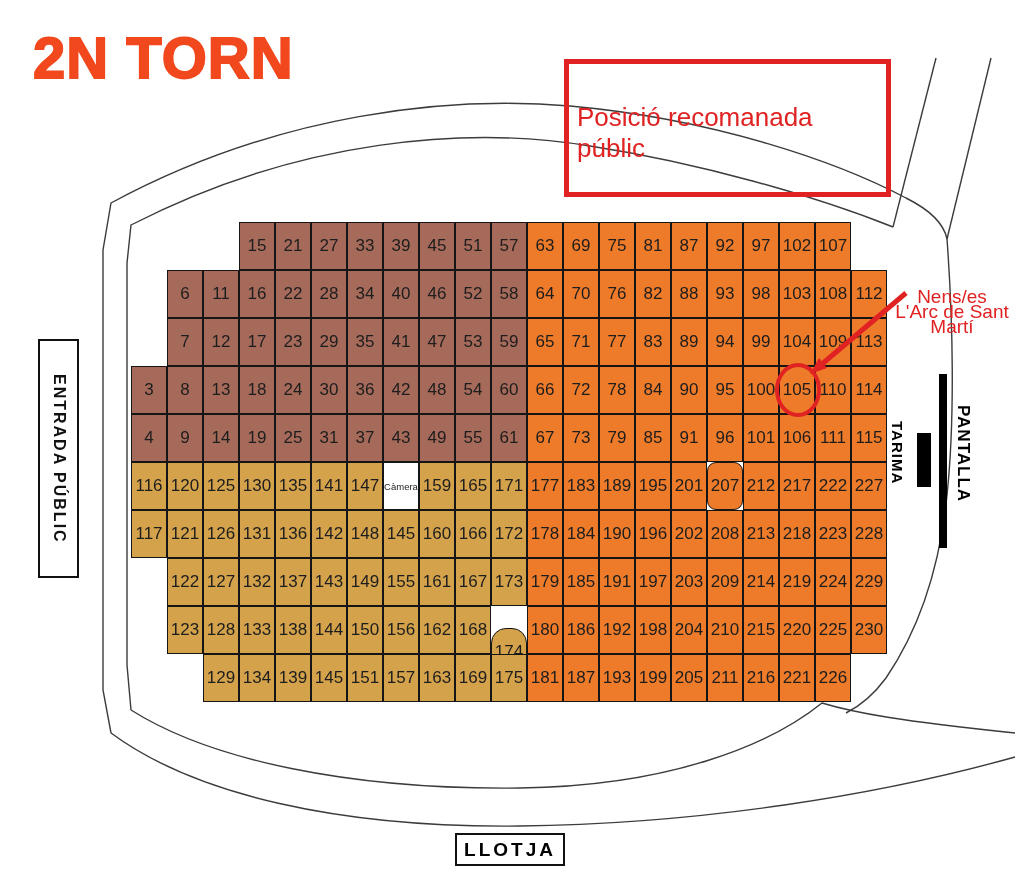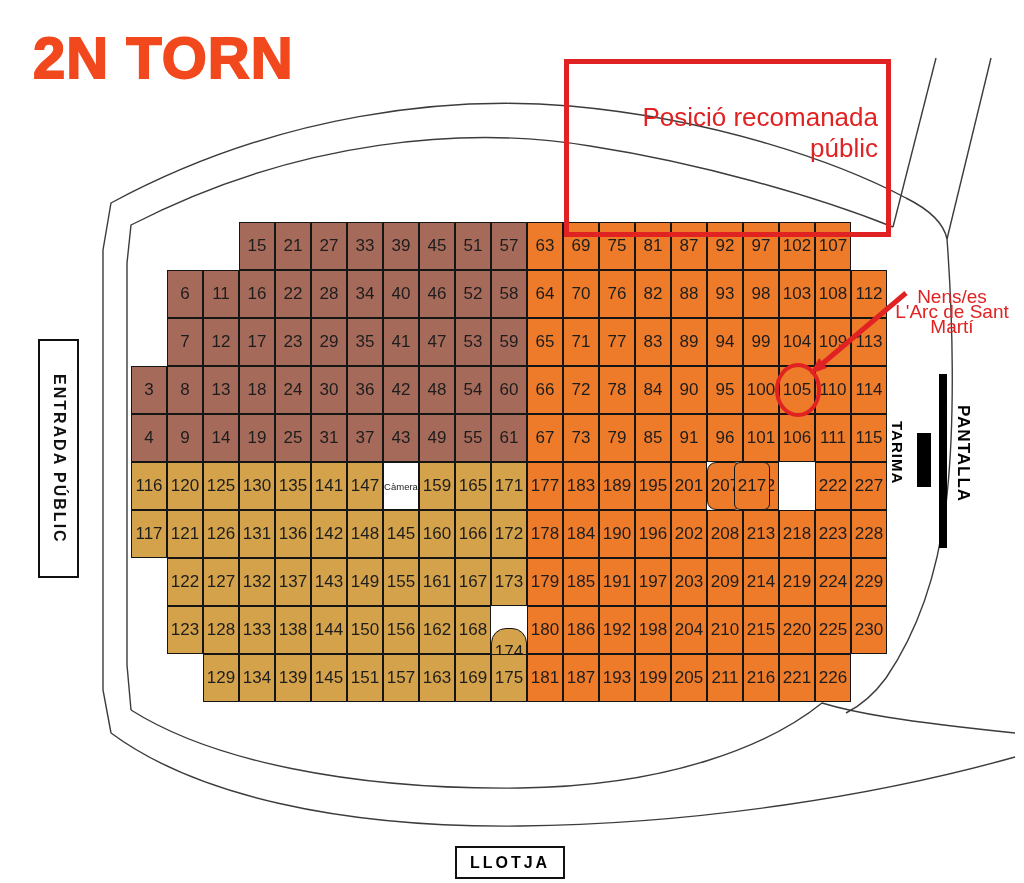--- a/index.html
+++ b/index.html
@@ -16,37 +16,37 @@
 
   #seat-grid { position:absolute; left:0; top:0; width:1024px; height:883px; z-index:2; }
   .seat { position:absolute; width:36px; height:48px; border:1px solid #151515;
           display:flex; align-items:center; justify-content:center;
           font-size:17px; color:#1d1d1d; }
   .brown  { background:var(--brown); }
   .orange { background:var(--orange); }
   .tan    { background:var(--tan); }
   .camera { background:#ffffff; font-size:9.5px; color:#222; }
 
-  #redbox { position:absolute; left:564px; top:59px; width:327px; height:178px;
+  #redbox { position:absolute; left:564px; top:59px; width:327px; height:138px;
             border:5px solid var(--red); color:var(--red); font-size:26px; line-height:31px;
-            text-align:right; padding:38px 8px 0 8px; z-index:3; }
+            text-align:left; padding:38px 8px 0 8px; z-index:3; }
 
   #entrada { position:absolute; left:38px; top:339px; width:41px; height:239px;
              border:2px solid #111; background:#fff; display:flex; align-items:center; justify-content:center;
              writing-mode:vertical-rl; font-weight:bold; font-size:16px; letter-spacing:2px;
              color:#111; z-index:2; }
 
   .vlabel { position:absolute; writing-mode:vertical-rl; font-weight:bold; color:#000;
             z-index:2; white-space:nowrap; }
   #tarima-label   { left:889px; top:421px; font-size:15px; letter-spacing:1px; }
   #pantalla-label { left:953px; top:405px; font-size:17px; letter-spacing:1px; }
 
   #llotja { position:absolute; left:455px; top:833px; width:110px; height:33px;
             border:2px solid #111; background:#fff; display:flex; align-items:center; justify-content:center;
-            font-weight:bold; font-size:16px; letter-spacing:3px; color:#000; z-index:2;margin-top:13px; }
+            font-weight:bold; font-size:19px; letter-spacing:3px; color:#000; z-index:2; }
 
   #nens { position:absolute; left:880px; top:289px; width:144px; text-align:center;
           color:var(--red); font-size:19px; line-height:15px; z-index:5; }
 </style>
 </head>
 <body>
 
 <div id="stage">
 
   <div id="title">2N TORN</div>
@@ -176,21 +176,21 @@
       <div class="seat tan" style="left: 419px; top: 462px;">159</div>
       <div class="seat tan" style="left: 455px; top: 462px;">165</div>
       <div class="seat tan" style="left: 491px; top: 462px;">171</div>
       <div class="seat orange" style="left: 527px; top: 462px;">177</div>
       <div class="seat orange" style="left: 563px; top: 462px;">183</div>
       <div class="seat orange" style="left: 599px; top: 462px;">189</div>
       <div class="seat orange" style="left: 635px; top: 462px;">195</div>
       <div class="seat orange" style="left: 671px; top: 462px;">201</div>
       <div class="seat orange" style="left: 707px; top: 462px; border-radius: 9px;">207</div>
       <div class="seat orange" style="left: 743px; top: 462px;">212</div>
-      <div class="seat orange" style="left: 734px; top: 462px; border-radius: 6px;">217</div>
+      <div class="seat orange" style="left: 779px; top: 462px;">217</div>
       <div class="seat orange" style="left: 815px; top: 462px;">222</div>
       <div class="seat orange" style="left: 851px; top: 462px;">227</div>
       <div class="seat tan" style="left: 131px; top: 510px;">117</div>
       <div class="seat tan" style="left: 167px; top: 510px;">121</div>
       <div class="seat tan" style="left: 203px; top: 510px;">126</div>
       <div class="seat tan" style="left: 239px; top: 510px;">131</div>
       <div class="seat tan" style="left: 275px; top: 510px;">136</div>
       <div class="seat tan" style="left: 311px; top: 510px;">142</div>
       <div class="seat tan" style="left: 347px; top: 510px;">148</div>
       <div class="seat tan" style="left: 383px; top: 510px;">145</div>

